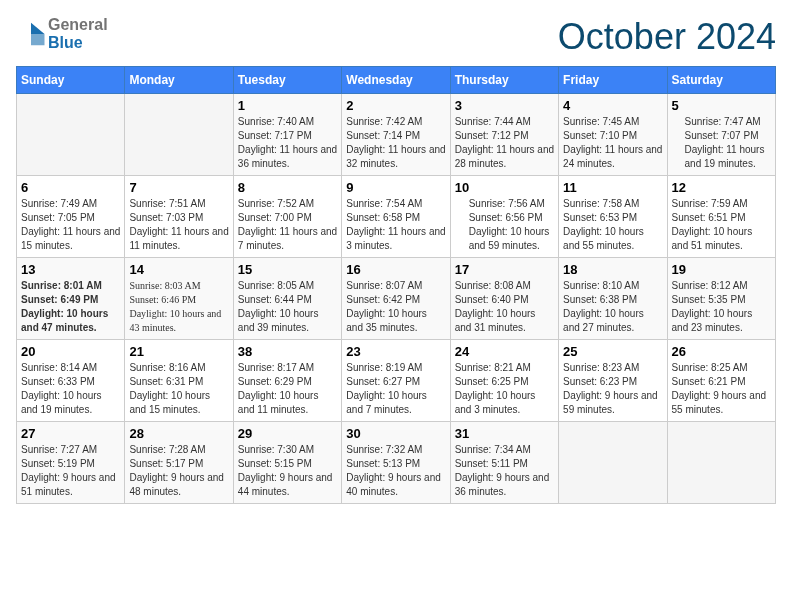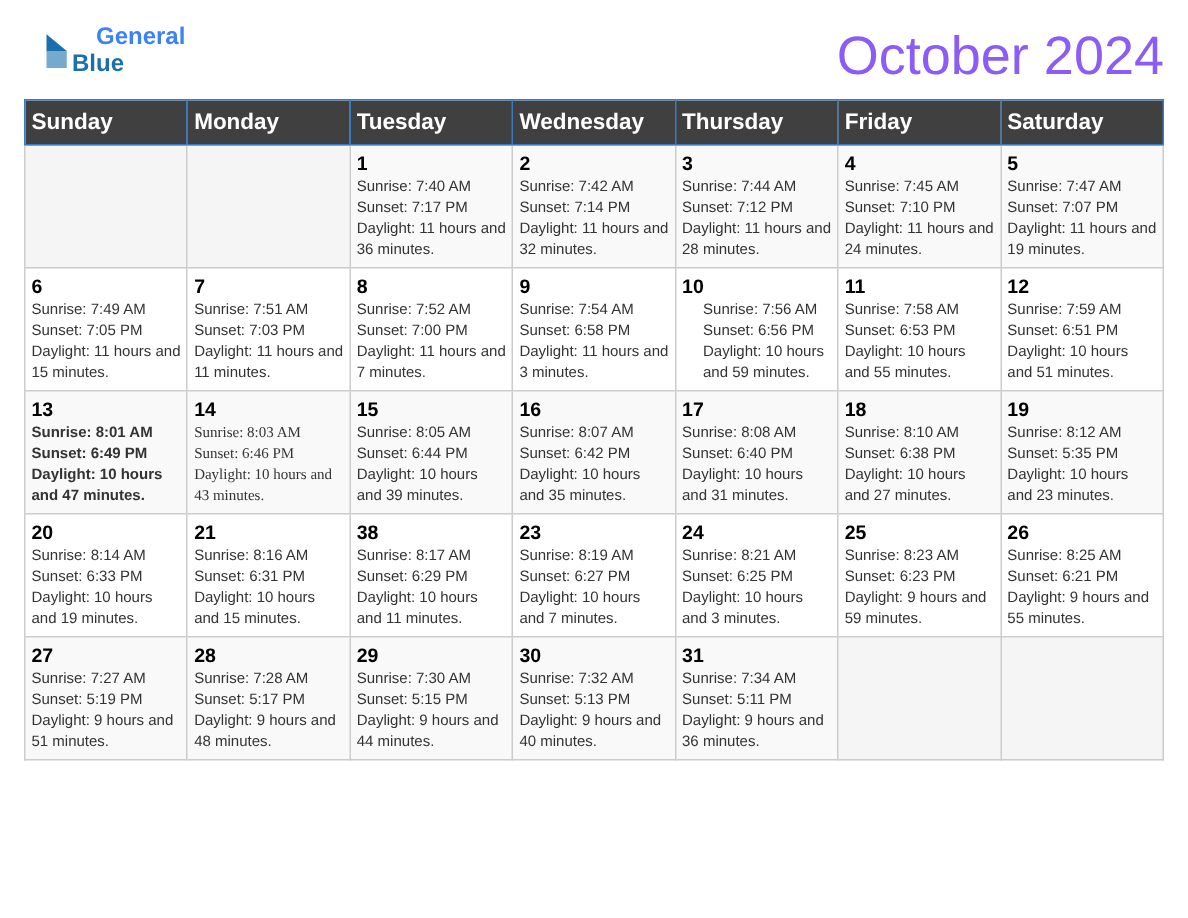--- a/index.html
+++ b/index.html
@@ -22,56 +22,55 @@
       gap: 2px;
     }
     .logo-text {
       display: flex;
       flex-direction: column;
       line-height: 1.1;
     }
     .logo-general {
       font-size: 16px;
       font-weight: bold;
-      color: #3b82f6;
-      margin-left: 16px;
+      color: #737373;
     }
     .logo-blue {
       font-size: 16px;
       font-weight: bold;
       color: #1a6faf;
     }
     .logo-icon {
       width: 30px;
       height: 30px;
     }
     .title-section {
       text-align: right;
     }
     .month-title {
       font-size: 36px;
       font-weight: normal;
-      color: #8b5cf6;
+      color: #0c4a6e;
     }
     .location {
       font-size: 16px;
       color: #333;
       margin-top: 2px;
     }
     table {
       width: 100%;
       border-collapse: collapse;
       font-size: 11px;
     }
     thead th {
-      background-color: #404040;
+      background-color: #3b82f6;
       color: #fff;
       padding: 6px 4px;
       text-align: left;
-      font-size: 15px;
+      font-size: 12px;
       font-weight: bold;
       border: 1px solid #3a7abf;
     }
     tbody td {
       border: 1px solid #ccc;
       vertical-align: top;
       padding: 4px;
       height: 80px;
       width: 108px;
       background: #fff;
@@ -148,21 +147,21 @@
 Daylight: 11 hours and 28 minutes.</div>
         </td>
         <td>
           <span class="day-num">4</span>
           <div class="day-info" style="white-space: pre-line;">Sunrise: 7:45 AM
 Sunset: 7:10 PM
 Daylight: 11 hours and 24 minutes.</div>
         </td>
         <td>
           <span class="day-num">5</span>
-          <div class="day-info" style="white-space: pre-line;">Sunrise: 7:47 AM
+          <div class="day-info" style="white-space: pre-line; margin-left: 13px;">Sunrise: 7:47 AM
 Sunset: 7:07 PM
 Daylight: 11 hours and 19 minutes.</div>
         </td>
       </tr>
       <tr>
         <td>
           <span class="day-num">6</span>
           <div class="day-info" style="white-space: pre-line;">Sunrise: 7:49 AM
 Sunset: 7:05 PM
 Daylight: 11 hours and 15 minutes.</div>

